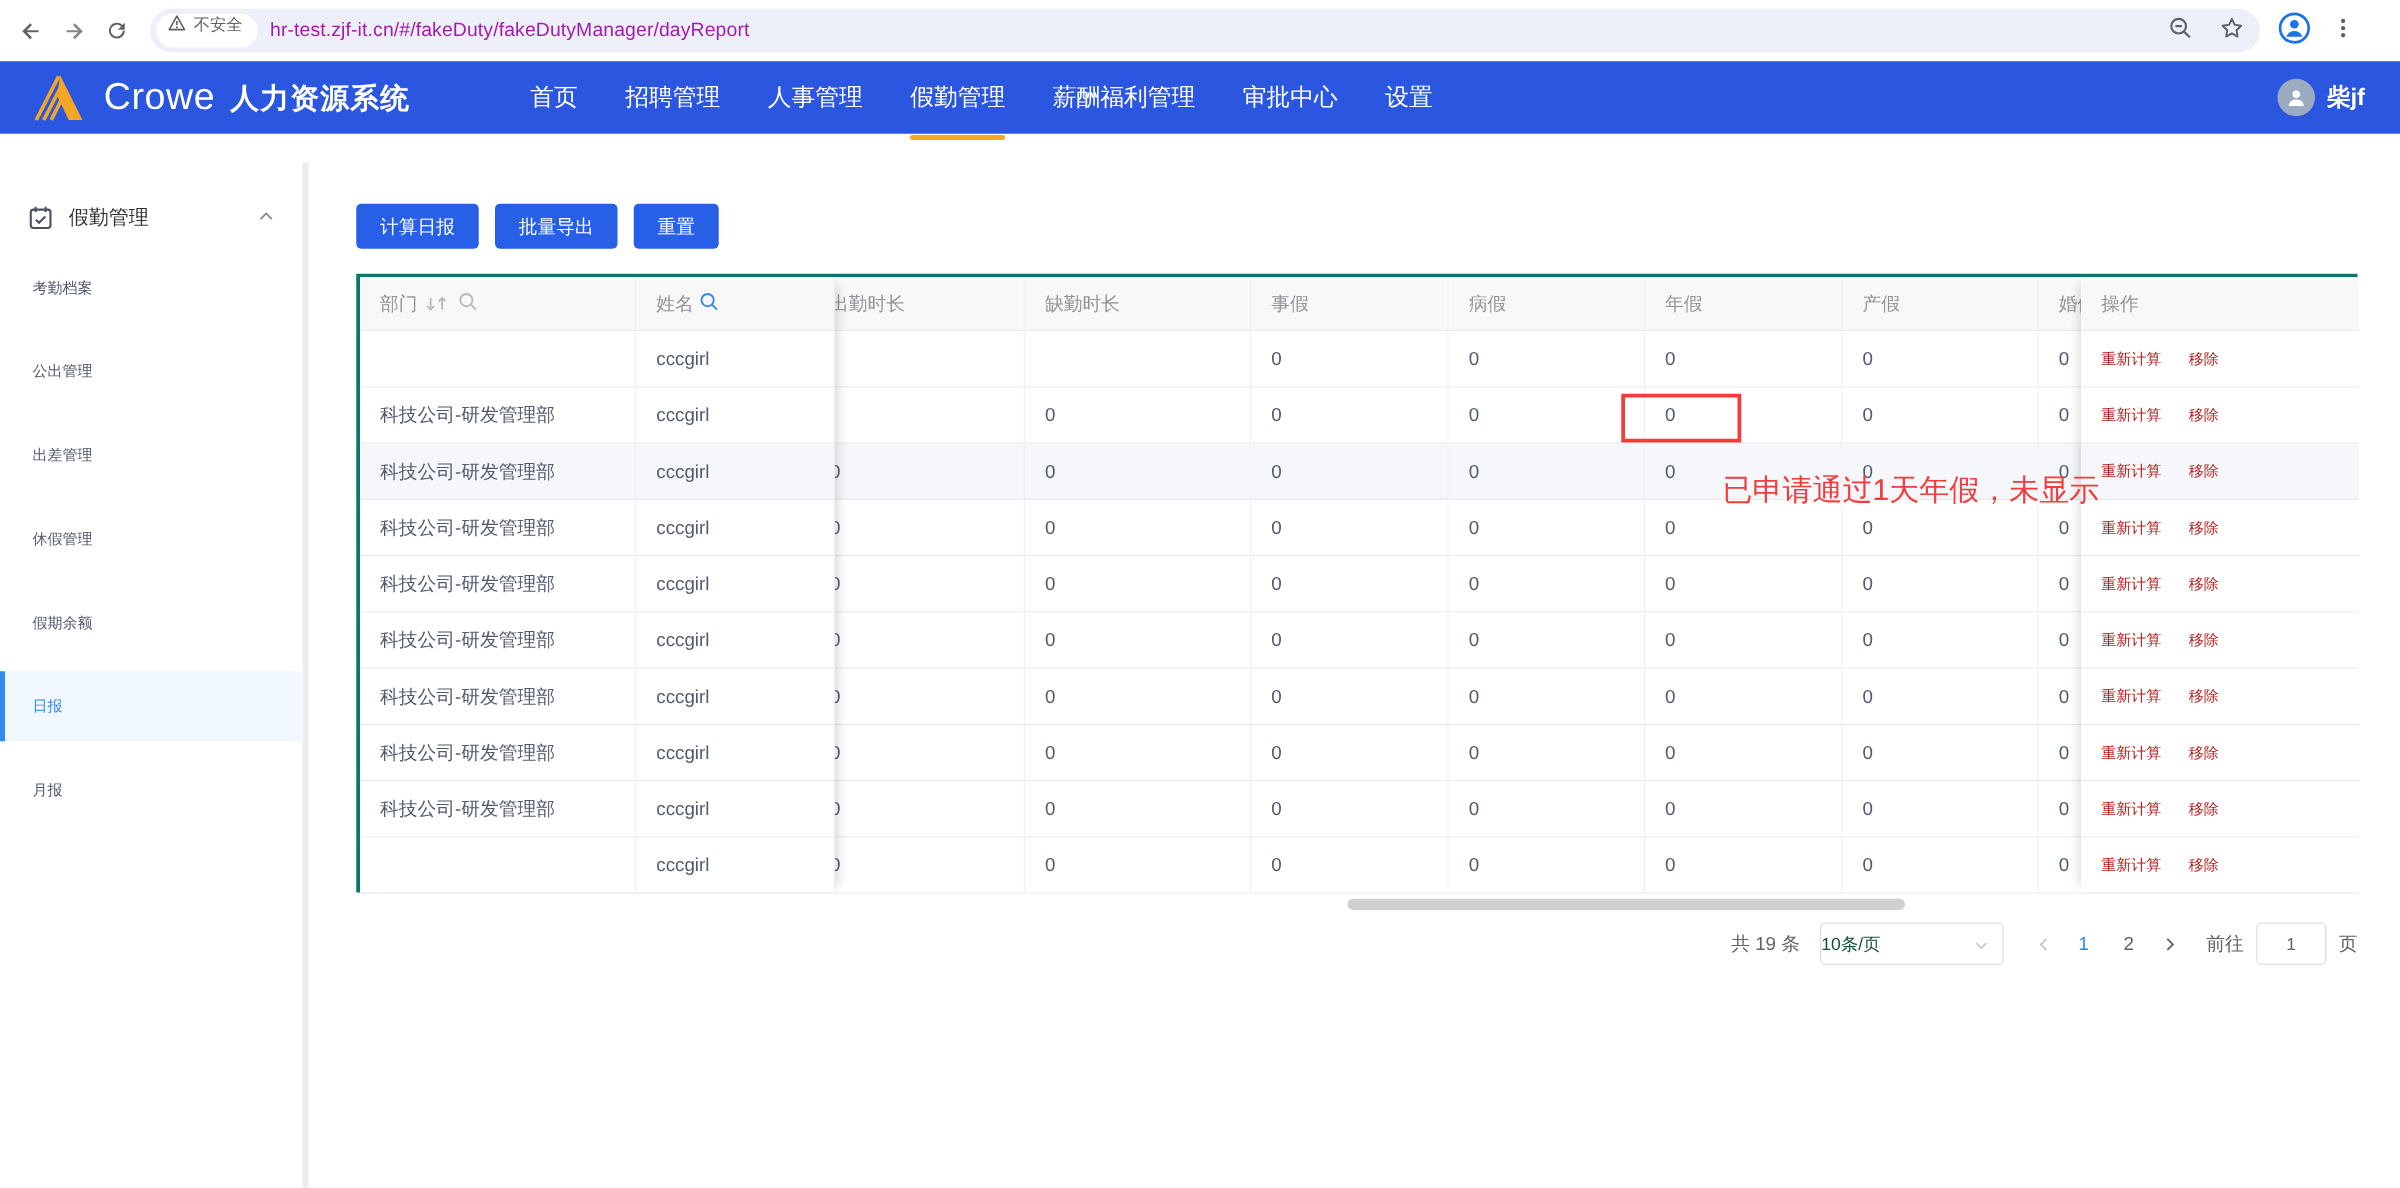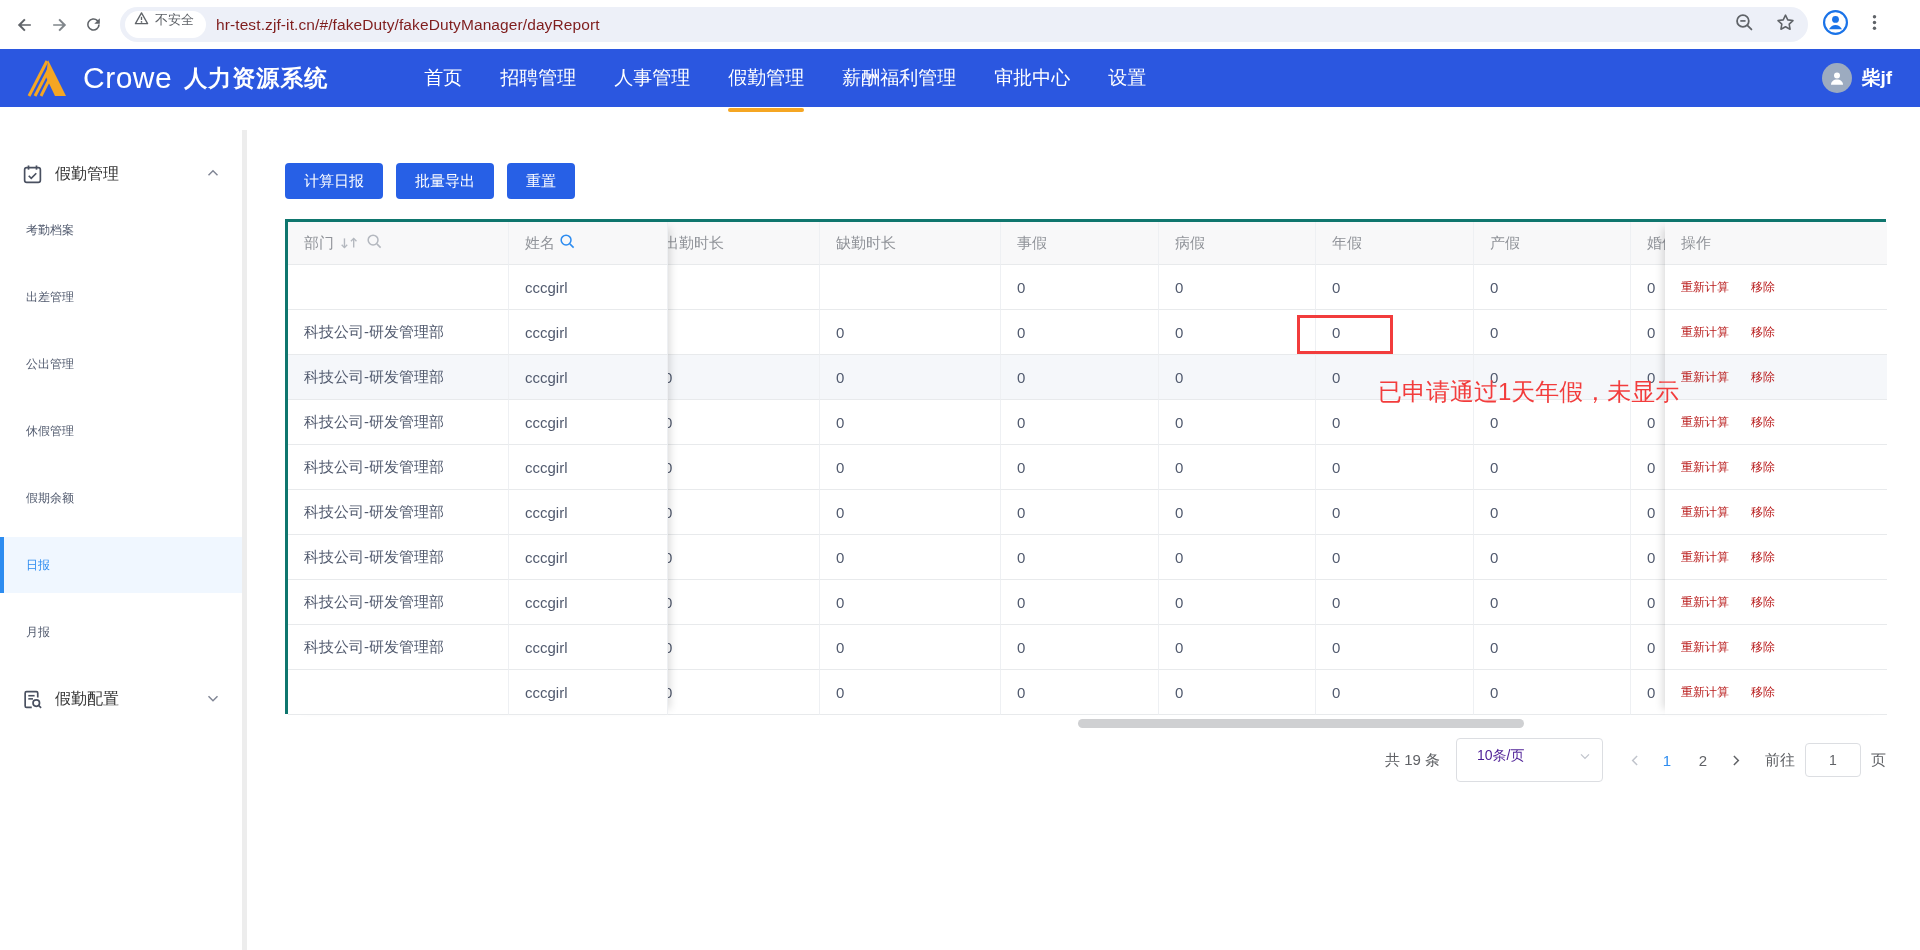--- a/index.html
+++ b/index.html
@@ -10,21 +10,21 @@
   .browser { position:absolute; left:0; top:0; width:1920px; height:49px; background:#ffffff;
     display:flex; align-items:center; }
   .bicon { width:34px; height:34px; display:flex; align-items:center; justify-content:center;
     border-radius:50%; cursor:pointer; flex:0 0 auto; }
   .bicon.back { margin-left:8px; }
   .urlbar { position:relative; margin-left:10px; width:1688px; height:35px; background:#edf0f8;
     border-radius:18px; display:flex; align-items:center; cursor:text; }
   .warnchip { margin-left:5px; height:27px; background:#fff; border-radius:14px; display:flex;
     align-items:flex-start; padding:0 12px 0 9px; gap:6px; }
   .warnchip span { font-size:13px; color:#5f6368; }
-  .urltext { margin-left:10px; font-size:15.5px; color:#7f1d1d; letter-spacing:.1px;text-align:center; }
+  .urltext { margin-left:10px; font-size:15.5px; color:#a21caf; letter-spacing:.1px;text-align:center; }
   .url-right { position:absolute; right:12px; top:0; height:35px; display:flex; align-items:center; gap:20px; }
   .chrome-right { display:flex; align-items:center; gap:16px; margin-left:14px; }
 
   
   .appbar { position:absolute; left:0; top:49px; width:1920px; height:58px; background:#2b57e0;
     display:flex; align-items:center; }
   .logo { display:flex; align-items:center; margin-left:24px; }
   .brand { color:#fff; font-size:30px; font-weight:400; margin-left:13px; letter-spacing:.5px; }
   .appname { color:#fff; font-size:23px; font-weight:bold; margin-left:12px; letter-spacing:1px; }
   .nav { display:flex; align-items:center; gap:38px; margin-left:96px; height:81px; }
@@ -82,22 +82,22 @@
     border:3px solid #f23c3c; z-index:20; }
   .red-note { position:absolute; left:1090px; top:154px; z-index:20; color:#f23c3c;
     font-size:24px; white-space:nowrap; }
   .hthumb { position:absolute; left:790px; top:497px; width:446px; height:9px;
     background:#cfd0d2; border-radius:5px; z-index:6; cursor:pointer; }
 
   
   .pager { margin-top:24px; width:1601px; display:flex; justify-content:flex-end;
     align-items:center; font-size:15px; color:#606266; }
   .ptotal { margin-right:16px; }
-  .psel { position:relative; width:147px; height:44px; border:1px solid #dcdee2; border-radius:4px;
-    line-height:32px; padding-left:20px; font-size:14px; color:#4c1d95; cursor:pointer; margin-right:18px; }
+  .psel { position:relative; width:147px; height:34px; border:1px solid #dcdee2; border-radius:4px;
+    line-height:32px; padding-left:0; font-size:14px; color:#14532d; cursor:pointer; margin-right:18px; }
   .psel svg { position:absolute; right:9px; top:9px; }
   .parrow { width:28px; height:34px; display:flex; align-items:center; justify-content:center; cursor:pointer; }
   .pg { min-width:26px; text-align:center; margin:0 5px; cursor:pointer; }
   .pg.cur { color:#2d8cf0; }
   .goto-label { margin:0 10px 0 16px; }
   .goto-input { width:56px; height:34px; border:1px solid #dcdee2; border-radius:4px;
     text-align:center; font-size:14px; color:#606266; font-family:inherit; outline:none; }
   .goto-unit { margin-left:10px; }
 </style>
 </head>
@@ -203,42 +203,27 @@
     </svg>
     <span class="glabel">假勤管理</span>
     <span class="chev">
       <svg width="18" height="18" viewBox="0 0 20 20">
           <polyline points="5,12.5 10,7.5 15,12.5" fill="none" stroke="#808695" stroke-width="1.6"></polyline>
         </svg>
     </span>
   </div>
   <div class="sitems" id="side-items">
       <div class="sitem">考勤档案</div>
+      <div class="sitem">公出管理</div>
       <div class="sitem">出差管理</div>
-      <div class="sitem">公出管理</div>
       <div class="sitem">休假管理</div>
       <div class="sitem">假期余额</div>
       <div class="sitem active">日报</div>
       <div class="sitem">月报</div>
     </div>
-  <div class="sgroup">
-    <svg width="21" height="21" viewBox="0 0 20 20">
-      <path d="M15 8.2V3.8c0-.7-.6-1.3-1.3-1.3H4.3C3.6 2.5 3 3.1 3 3.8v12.4c0 .7.6 1.3 1.3 1.3h5" fill="none" stroke="#495060" stroke-width="1.6"></path>
-      <line x1="6" y1="6.4" x2="12" y2="6.4" stroke="#495060" stroke-width="1.5"></line>
-      <line x1="6" y1="9.4" x2="10.5" y2="9.4" stroke="#495060" stroke-width="1.5"></line>
-      <circle cx="13.6" cy="13.4" r="3.1" fill="none" stroke="#495060" stroke-width="1.6"></circle>
-      <line x1="15.9" y1="15.7" x2="18.2" y2="18" stroke="#495060" stroke-width="1.6"></line>
-    </svg>
-    <span class="glabel">假勤配置</span>
-    <span class="chev">
-      <svg width="18" height="18" viewBox="0 0 20 20">
-          <polyline points="5,8 10,13 15,8" fill="none" stroke="#808695" stroke-width="1.6"></polyline>
-        </svg>
-    </span>
-  </div>
 </div>
 
 <div class="main">
   <div class="btnrow" id="btnrow">
       <button class="btn">计算日报</button>
       <button class="btn">批量导出</button>
       <button class="btn">重置</button>
     </div>
 
   <div class="table-wrap">

